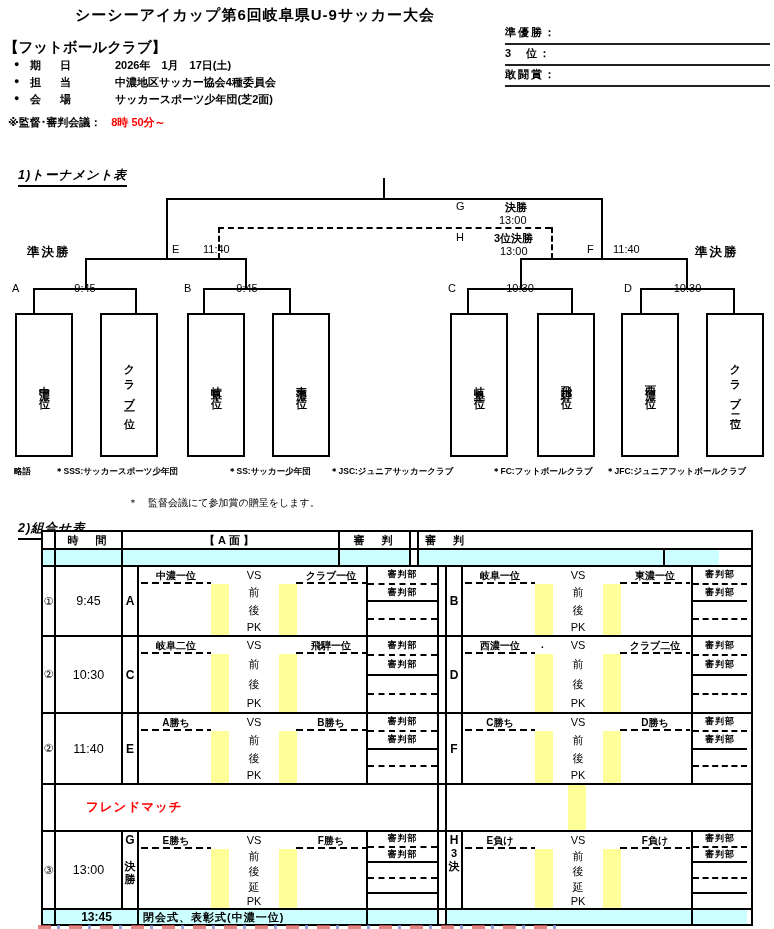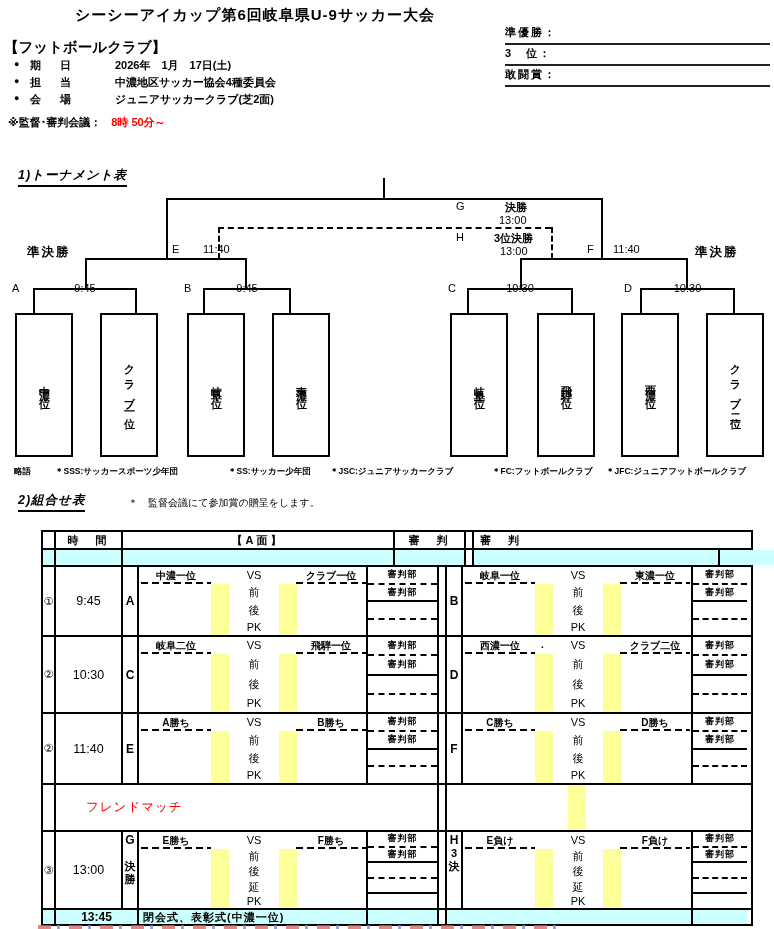--- a/index.html
+++ b/index.html
@@ -33,21 +33,21 @@
   .abbr{top:466px;font-size:8.5px;font-weight:bold;white-space:nowrap;}
   
   .note{font-size:10px;}
   .stable{left:33px;top:530px;width:708px;border:2px solid #000;background:#fff;margin-left:8px;}
   .trow{display:flex;border-bottom:2px solid #000;box-sizing:border-box;position:relative;}
   .trow.last{border-bottom:none;}
   .c{box-sizing:border-box;border-right:2px solid #000;position:relative;flex:none;}
   .c.nbr{border-right:none;}
   .w-num{width:13px}.w-time{width:67px}.w-let{width:16px}.w-match{width:229px}
   .w-matchb{width:230px}.w-refa{width:71px}.w-refb{width:54px}.w-gap{width:8px}
-  .w-merge{width:272px}.w-mergeb{width:246px}.w-tl{width:83px}
+  .w-merge{width:217px}.w-mergeb{width:246px}.w-tl{width:83px}
   .hdr{display:flex;align-items:center;justify-content:center;font-size:11px;font-weight:bold;letter-spacing:3px;}
   .cyan{background:var(--band-cyan,#CCFFFF);}
   .cnum{display:flex;align-items:center;justify-content:center;font-size:11px;}
   .ctime{display:flex;align-items:center;justify-content:center;font-size:12.5px;}
   .clet{display:flex;flex-direction:column;align-items:center;justify-content:center;font-size:12px;font-weight:bold;}
   .clet.topal{justify-content:flex-start;padding-top:1px;}
   .stack{width:12px;word-break:break-all;text-align:center;line-height:13px;font-size:11px;font-weight:bold;}
   .stack.mt{margin-top:13px;}
   .team{position:absolute;top:0;height:17px;line-height:17px;width:72px;text-align:center;
         font-size:10px;font-weight:bold;white-space:nowrap;}
@@ -58,21 +58,21 @@
   .d1{left:2px;width:70px}.d2{left:157px;width:70px}
   .strip{position:absolute;top:17px;bottom:0;width:18px;background:var(--highlight-yellow,#FFFF99);}
   .s1{left:72px}.s2{left:140px}
   .periods{position:absolute;top:17px;bottom:1px;left:90px;width:50px;display:flex;flex-direction:column;
            justify-content:space-around;align-items:center;font-size:11px;}
   .ref{display:flex;flex-direction:column;}
   .rs{flex:1;display:flex;align-items:center;justify-content:center;font-size:9px;font-weight:bold;letter-spacing:1px;}
   .sepd{border-bottom:2px dashed #000;}
   .seps{border-bottom:2px solid #000;}
   .dot{position:absolute;left:78px;top:2px;font-size:10px;font-weight:bold;}
-  .friendly{position:absolute;left:30px;top:14px;font-size:12.5px;font-weight:normal;color:var(--accent-red,#f00);letter-spacing:1px;}
+  .friendly{position:absolute;left:30px;top:14px;font-size:12.5px;font-weight:bold;color:var(--accent-red,#f00);letter-spacing:1px;}
   .closing-time{display:flex;align-items:center;justify-content:center;font-size:12px;font-weight:600;}
   .closing-label{display:flex;align-items:center;font-size:11px;font-weight:600;padding-left:4px;letter-spacing:1px;}
   .remnant{left:38px;top:925px;width:522px;height:4px;opacity:.75;
            background:repeating-linear-gradient(90deg,#d75c5c 0 13px,transparent 13px 19px,#7788cc 19px 22px,transparent 22px 31px);}
 </style>
 </head>
 <body>
 
 <div class="page">
 
@@ -92,21 +92,21 @@
     <span class="ivalue">2026年　1月　17日(土)</span>
   </div>
   <div class="abs info-line" style="top:75px">
     <span class="bullet">●</span>
     <span class="ilabel">担　当</span>
     <span class="ivalue">中濃地区サッカー協会4種委員会</span>
   </div>
   <div class="abs info-line" style="top:92px">
     <span class="bullet">●</span>
     <span class="ilabel">会　場</span>
-    <span class="ivalue">ジュニアサッカークラブ(芝2面)</span>
+    <span class="ivalue">サッカースポーツ少年団(芝2面)</span>
   </div>
 
   <div class="abs meeting">
     <span>※監督･審判会議：</span><span class="red">8時 50分～</span>
   </div>
 
   <div class="abs sec-label" style="left:18px;top:167px">1)トーナメント表</div>
 
   <div class="abs vline" style="left:383px;top:178px;height:22px"></div>
   <div class="abs hline" style="left:166px;top:198px;width:437px"></div>
@@ -183,21 +183,21 @@
       <span>クラブ二位</span>
     </div>
 
   <div class="abs abbr" style="left:14px">略語</div>
   <div class="abs abbr" style="left:55px">＊SSS:サッカースポーツ少年団</div>
   <div class="abs abbr" style="left:228px">＊SS:サッカー少年団</div>
   <div class="abs abbr" style="left:330px">＊JSC:ジュニアサッカークラブ</div>
   <div class="abs abbr" style="left:492px">＊FC:フットボールクラブ</div>
   <div class="abs abbr" style="left:606px">＊JFC:ジュニアフットボールクラブ</div>
 
-  <div class="abs sec-label" style="left:18px;top:492px">2)組合せ表</div>
+  <div class="abs sec-label" style="left:18px;top:520px">2)組合せ表</div>
   <div class="abs note" style="left:128px;top:496px">＊　監督会議にて参加賞の贈呈をします。</div>
 
   <div class="abs stable">
 
     <div class="trow" style="height:18px">
       <div class="c w-num"></div>
       <div class="c w-time hdr">時　間</div>
       <div class="c w-merge hdr">【A面】</div>
       <div class="c w-refa hdr">審　判</div>
       <div class="c w-gap"></div>

